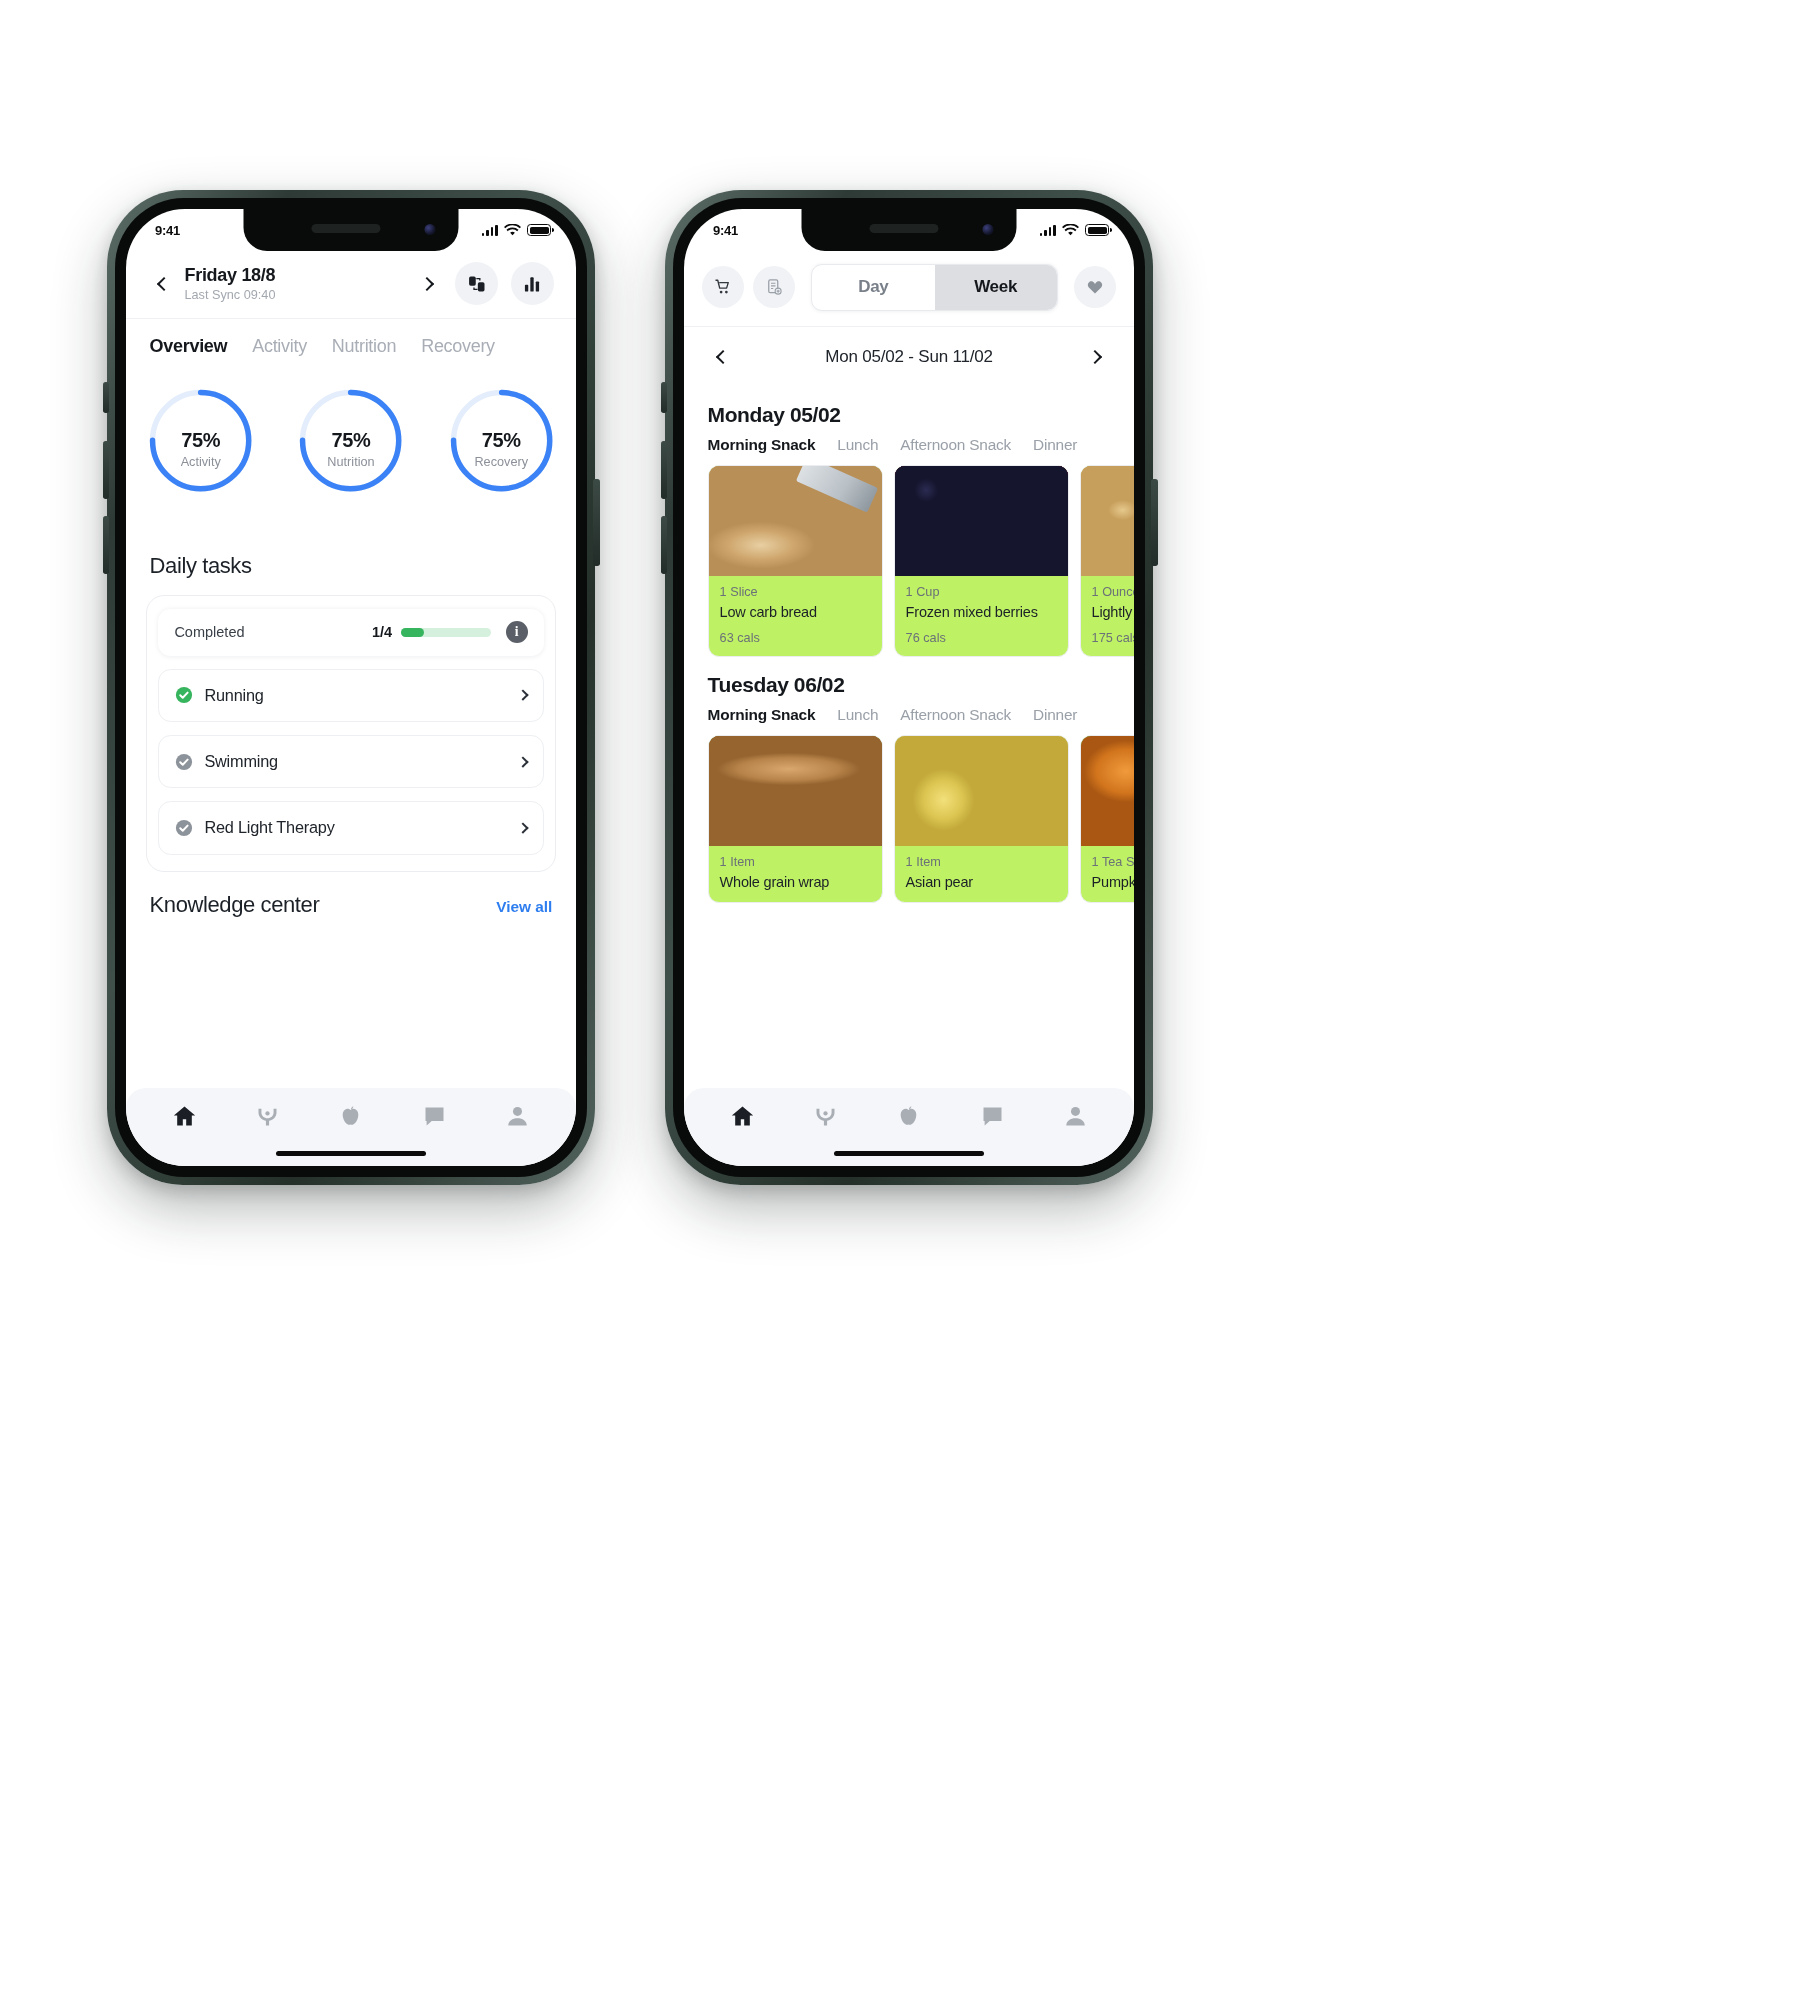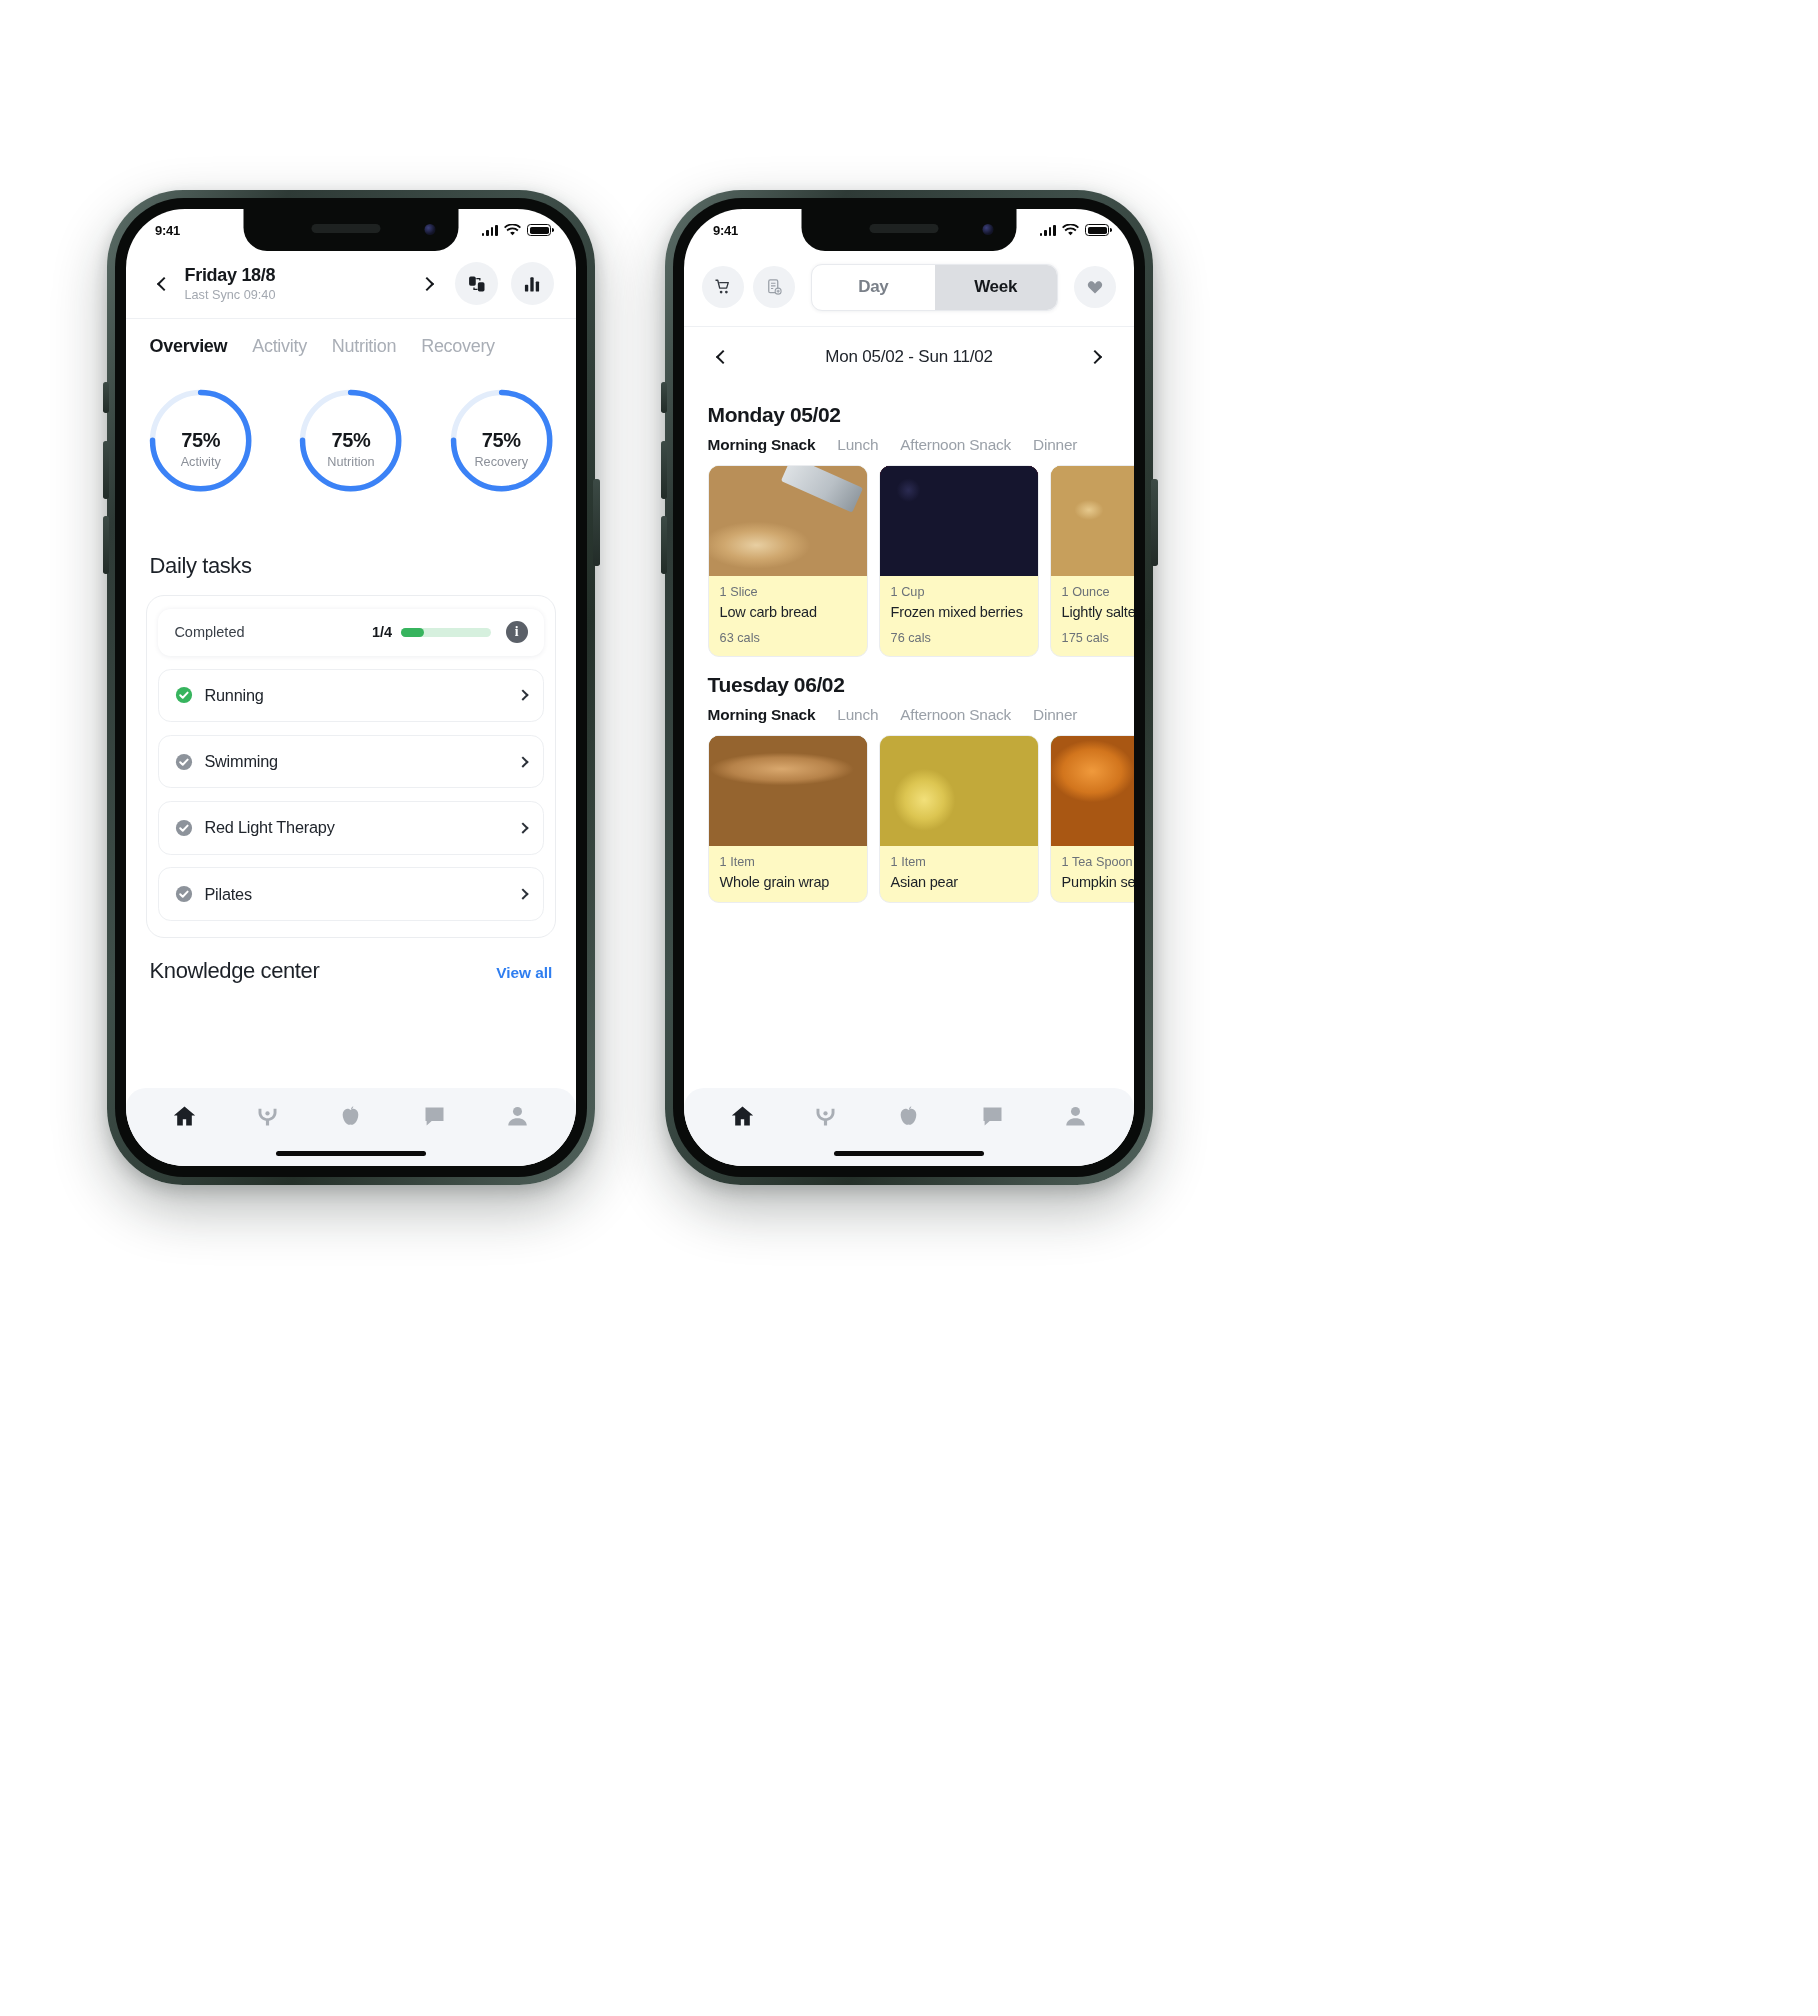--- a/index.html
+++ b/index.html
@@ -182,21 +182,21 @@
   .week-label { flex: 1; text-align: center; font-size: 17px; color: #20252c; letter-spacing: -0.2px; }
 
   .day-block { padding: 3.6px 0 0 0; }
   .day-title { font-size: 21px; font-weight: bold; color: #15181c; padding: 12.7px 23.5px 9px 23.5px; letter-spacing: -0.4px; }
   .meal-tabs { display: flex; gap: 22px; padding: 0 23.5px 11px 23.5px; white-space: nowrap; overflow: hidden; }
   .meal-tab { font-size: 15.4px; color: #9aa0a8; letter-spacing: -0.2px; }
   .meal-tab.active { color: #15181c; font-weight: bold; }
 
   .food-strip { display: flex; gap: 11px; padding: 0 0 0 23.5px; overflow: hidden; }
   .food-card {
-    width: 160px; flex: none; background: #fef9c3; border: 0.9px solid #ebedf0;
+    width: 175px; flex: none; background: #bef264; border: 0.9px solid #ebedf0;
     border-radius: 11px; overflow: hidden;
   }
   .food-img { width: 100%; height: 110px; position: relative; overflow: hidden; }
   .food-meta { padding: 9px 11px 11px 11px; }
   .food-qty { font-size: 12.7px; color: #6b7178; }
   .food-name { font-size: 14.5px; color: #1c2128; margin-top: 4.5px; line-height: 1.25; letter-spacing: -0.2px; }
   .food-cals { font-size: 12.7px; color: #6b7178; margin-top: 9px; }
 
   
   .img-bread {
@@ -396,28 +396,20 @@
 
               <div class="task-row">
                 <svg class="task-check" viewBox="0 0 20 20">
                   <circle cx="10" cy="10" r="9" fill="#8d939b"></circle>
                   <path d="M5.8 10.2 8.6 13l5.4-5.6" stroke="#ffffff" stroke-width="2.2" fill="none" stroke-linecap="round" stroke-linejoin="round"></path>
                 </svg>
                 <div class="task-name">Red Light Therapy</div>
                 <span class="task-chev"></span>
               </div>
 
-              <div class="task-row">
-                <svg class="task-check" viewBox="0 0 20 20">
-                  <circle cx="10" cy="10" r="9" fill="#8d939b"></circle>
-                  <path d="M5.8 10.2 8.6 13l5.4-5.6" stroke="#ffffff" stroke-width="2.2" fill="none" stroke-linecap="round" stroke-linejoin="round"></path>
-                </svg>
-                <div class="task-name">Pilates</div>
-                <span class="task-chev"></span>
-              </div>
             </div>
 
             <div class="kc-row">
               <div class="kc-title">Knowledge center</div>
               <div class="kc-link">View all</div>
             </div>
           </div>
 
           <div class="tabbar">
             <div class="tab-ico">

